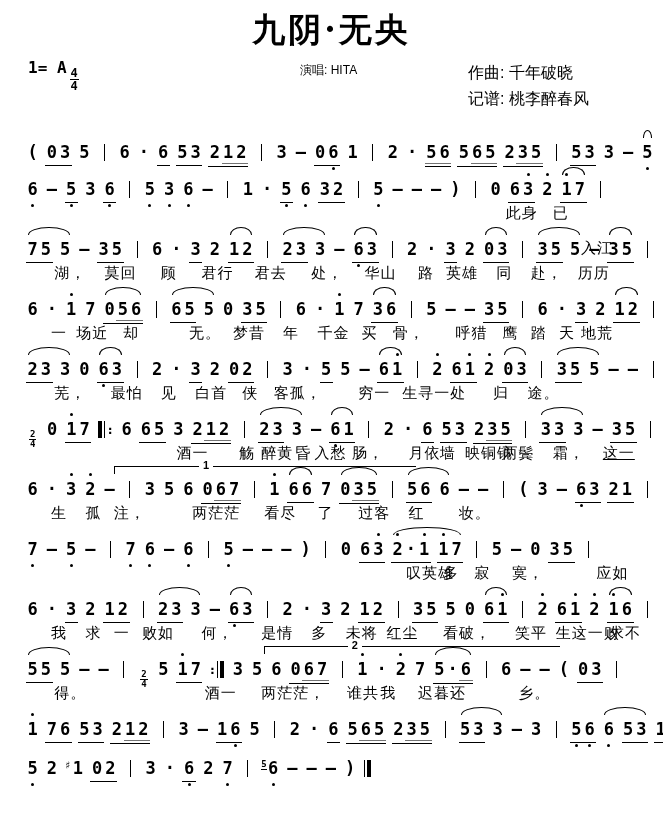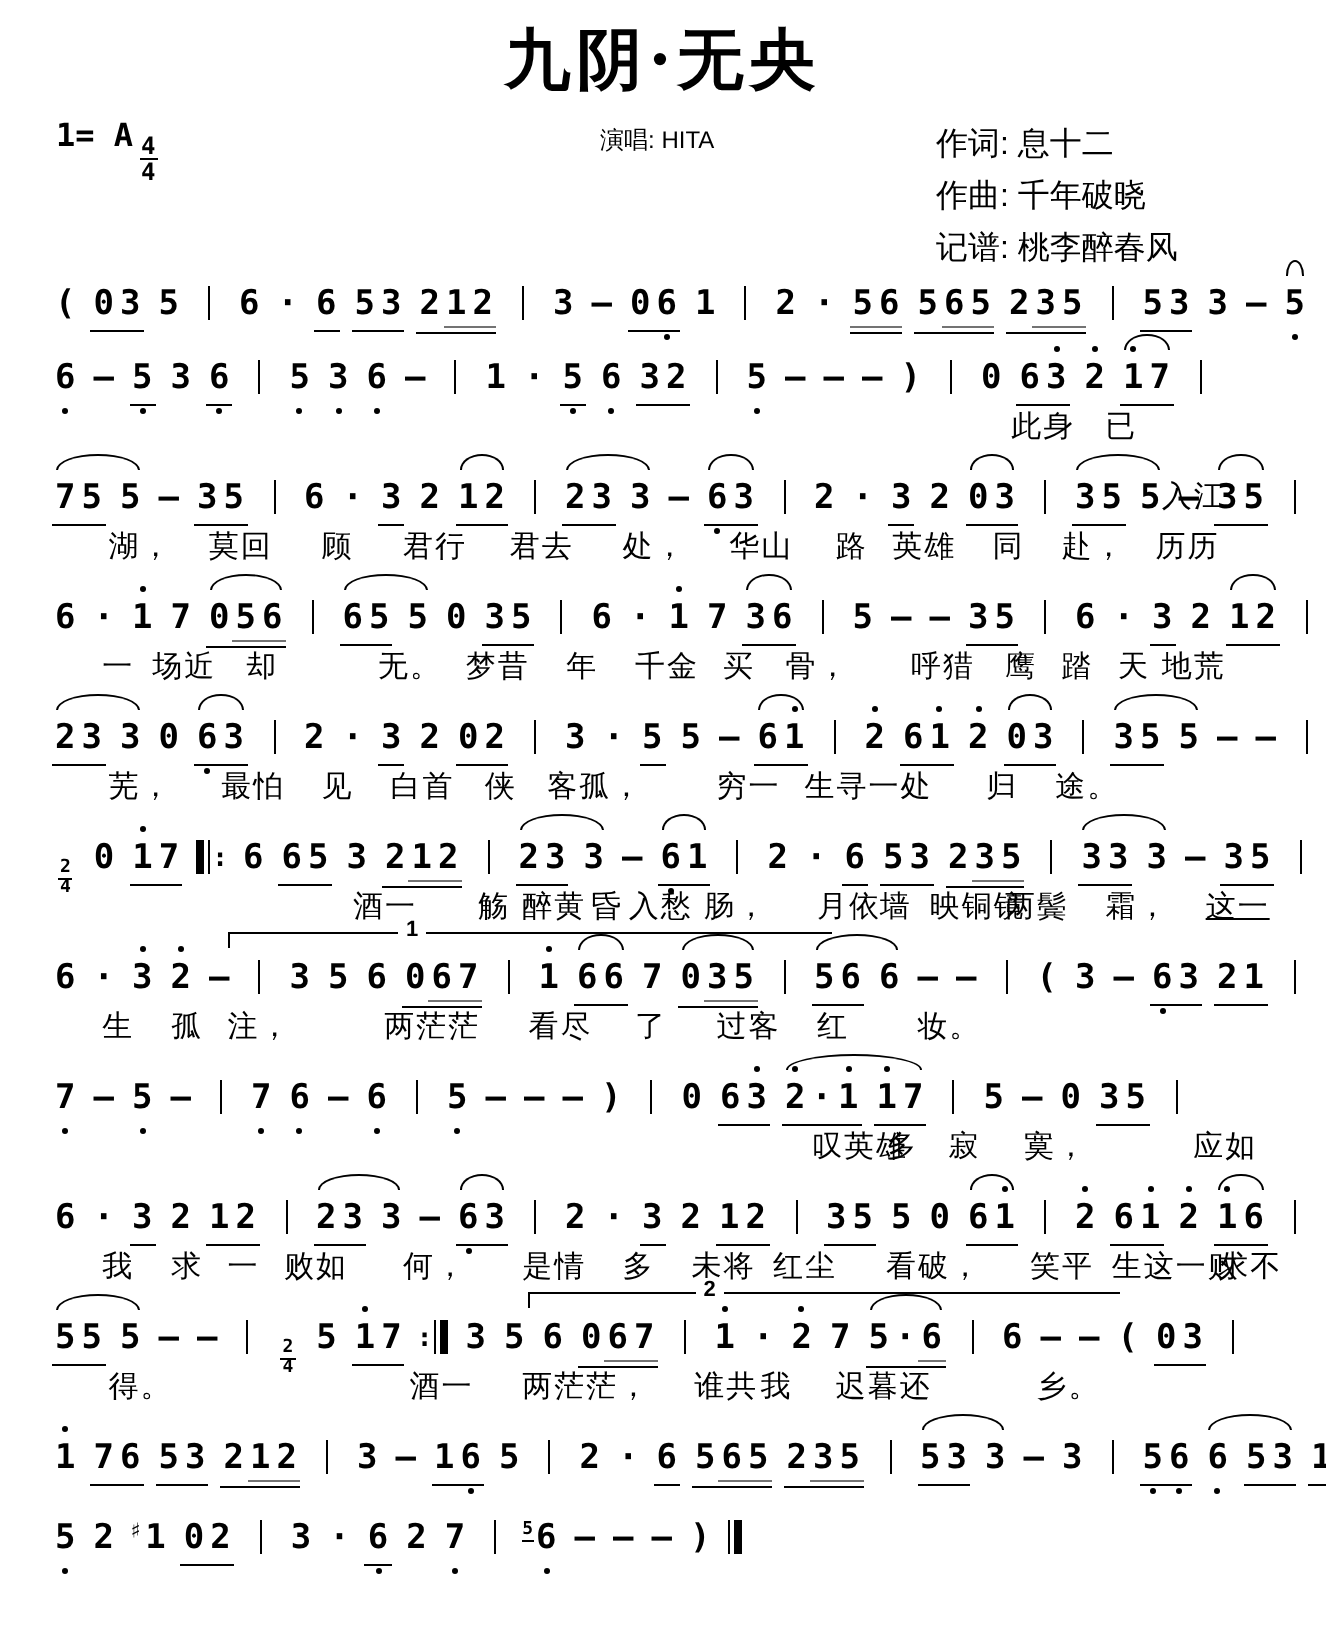--- a/index.html
+++ b/index.html
@@ -59,21 +59,20 @@
         <i>4</i>
       </span>
   </div>
 
   <div class="performer">
     <span>演唱:</span>
     <span>HITA</span>
   </div>
 
   <div class="credits">
-    <div><span>作词:</span> <span>息十二</span></div>
     <div><span>作曲:</span> <span>千年破晓</span></div>
     <div><span>记谱:</span> <span>桃李醉春风</span></div>
   </div>
 
   <div id="score">
       <div class="score-line">
         <div class="notation"><span class="n">(</span><span class="gap">&nbsp;</span><span class="u1"><span class="n">0</span><span class="n">3</span></span><span class="gap">&nbsp;</span><span class="n">5</span><span class="gap">&nbsp;</span><span class="bl"></span><span class="gap">&nbsp;</span><span class="n">6</span><span class="gap">&nbsp;</span><span class="n">·</span><span class="gap">&nbsp;</span><span class="u1"><span class="n">6</span></span><span class="gap">&nbsp;</span><span class="u1"><span class="n">5</span><span class="n">3</span></span><span class="gap">&nbsp;</span><span class="u1"><span class="n">2</span><span class="u2"><span class="n">1</span><span class="n">2</span></span></span><span class="gap">&nbsp;</span><span class="bl"></span><span class="gap">&nbsp;</span><span class="n">3</span><span class="gap">&nbsp;</span><span class="n">–</span><span class="gap">&nbsp;</span><span class="u1"><span class="n">0</span><span class="n dd">6</span></span><span class="gap">&nbsp;</span><span class="n">1</span><span class="gap">&nbsp;</span><span class="bl"></span><span class="gap">&nbsp;</span><span class="n">2</span><span class="gap">&nbsp;</span><span class="n">·</span><span class="gap">&nbsp;</span><span class="u1"><span class="u2"><span class="n">5</span><span class="n">6</span></span></span><span class="gap">&nbsp;</span><span class="u1"><span class="n">5</span><span class="u2"><span class="n">6</span><span class="n">5</span></span></span><span class="gap">&nbsp;</span><span class="u1"><span class="n">2</span><span class="u2"><span class="n">3</span><span class="n">5</span></span></span><span class="gap">&nbsp;</span><span class="bl"></span><span class="gap">&nbsp;</span><span class="u1"><span class="n">5</span><span class="n">3</span></span><span class="gap">&nbsp;</span><span class="n">3</span><span class="gap">&nbsp;</span><span class="n">–</span><span class="gap">&nbsp;</span><span class="slur"><span class="n dd">5</span></span><span class="gap">&nbsp;</span></div>
       </div>
       <div class="score-line">
         <div class="notation"><span class="n dd">6</span><span class="gap">&nbsp;</span><span class="n">–</span><span class="gap">&nbsp;</span><span class="u1"><span class="n dd">5</span></span><span class="gap">&nbsp;</span><span class="n">3</span><span class="gap">&nbsp;</span><span class="u1"><span class="n dd">6</span></span><span class="gap">&nbsp;</span><span class="bl"></span><span class="gap">&nbsp;</span><span class="n dd">5</span><span class="gap">&nbsp;</span><span class="n dd">3</span><span class="gap">&nbsp;</span><span class="n dd">6</span><span class="gap">&nbsp;</span><span class="n">–</span><span class="gap">&nbsp;</span><span class="bl"></span><span class="gap">&nbsp;</span><span class="n">1</span><span class="gap">&nbsp;</span><span class="n">·</span><span class="gap">&nbsp;</span><span class="u1"><span class="n dd">5</span></span><span class="gap">&nbsp;</span><span class="n dd">6</span><span class="gap">&nbsp;</span><span class="u1"><span class="n">3</span><span class="n">2</span></span><span class="gap">&nbsp;</span><span class="bl"></span><span class="gap">&nbsp;</span><span class="n dd">5</span><span class="gap">&nbsp;</span><span class="n">–</span><span class="gap">&nbsp;</span><span class="n">–</span><span class="gap">&nbsp;</span><span class="n">–</span><span class="gap">&nbsp;</span><span class="n">)</span><span class="gap">&nbsp;</span><span class="bl"></span><span class="gap">&nbsp;</span><span class="n">0</span><span class="gap">&nbsp;</span><span class="u1"><span class="n">6</span><span class="n du">3</span></span><span class="gap">&nbsp;</span><span class="n du">2</span><span class="gap">&nbsp;</span><span class="slur"><span class="u1"><span class="n du">1</span><span class="n">7</span></span></span><span class="gap">&nbsp;</span><span class="bl"></span></div>

